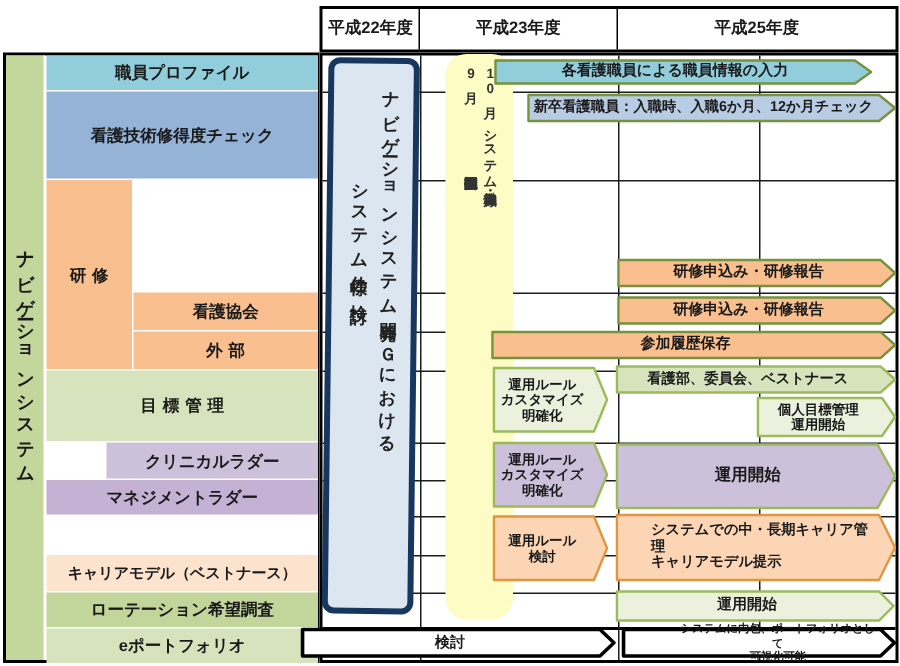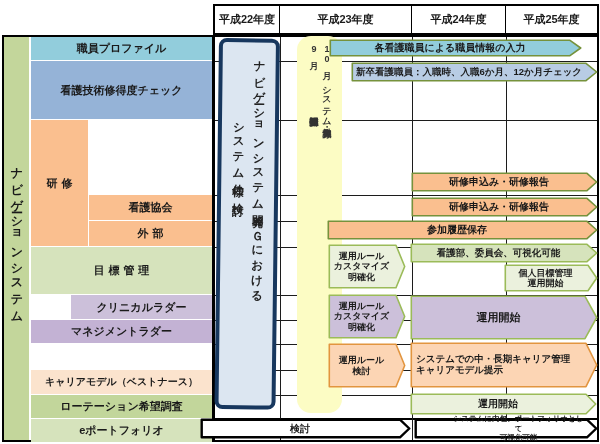--- a/index.html
+++ b/index.html
@@ -46,35 +46,34 @@
          padding:10px 9px 6px 0;color:#222;}
   .wgline2{margin-top:62px;margin-right:5px;}
 
   
   .shape{position:absolute;z-index:4;}
   .slabel{position:absolute;inset:0;display:flex;align-items:center;justify-content:center;
           font-weight:bold;white-space:pre-line;text-align:center;line-height:1.15;padding-right:11px;font-size:10px;}
   .slabel.s95{font-size:9.5px;}
   .slabel.s9{font-size:9px;}
   .slabel.s11{font-size:11px;}
-  .slabel.left{justify-content:flex-start;text-align:left;padding-left:6px;}
+  .slabel.left{justify-content:flex-start;text-align:left;padding-left:24px;}
   .slabel.tiny{font-size:7.5px;line-height:1.25;padding-left:36px;}
   .note-inner{position:absolute;inset:0;padding:4px 10px 2px 6px;display:flex;flex-direction:column;justify-content:flex-start;}
   .note-title{font-weight:bold;font-size:8.5px;white-space:nowrap;}
   .note-sub{font-weight:bold;font-size:6.8px;line-height:1.25;white-space:pre-line;margin-top:2px;}
 </style>
 </head>
 <body>
 
 <div class="stage">
 
   <div class="header">
     <div class="hcell" style="width:65px">平成22年度</div>
     <div class="hcell" style="width:132px">平成23年度</div>
-    <div class="hcell" style="width:94px">平成24年度</div>
     <div class="hcell" style="flex:1">平成25年度</div>
   </div>
 
   <div class="labels">
     <div class="strip" style="background: rgb(195, 214, 155);">
       <span>ナビゲーションシステム</span>
     </div>
 
     <div class="cell" style="top: 0px; height: 23px; background: rgb(146, 205, 220);">
         <span>職員プロファイル</span>
@@ -189,21 +188,21 @@
       </svg>
     <div class="slabel s9">運用ルール
 カスタマイズ
 明確化</div>
   </div>
 
   <div class="shape" style="left:410px;top:243px;width:188px;height:20px">
       <svg width="188" height="20" viewBox="0 0 188 20" style="position: absolute; inset: 0px; display: block;">
         <polygon points="1.3,1.3 177,1.3 186.7,10 177,18.7 1.3,18.7" fill="#d6e3bc" stroke="#9bbb59" stroke-width="1.6" stroke-linejoin="round"></polygon>
       </svg>
-    <div class="slabel s95">看護部、委員会、可視化可能</div>
+    <div class="slabel s95">看護部、委員会、ベストナース</div>
   </div>
 
   <div class="shape" style="left:504px;top:264px;width:94px;height:28px">
       <svg width="94" height="28" viewBox="0 0 94 28" style="position: absolute; inset: 0px; display: block;">
         <polygon points="1.3,1.3 84,1.3 92.7,14 84,26.7 1.3,26.7" fill="#ebf1dd" stroke="#9bbb59" stroke-width="1.6" stroke-linejoin="round"></polygon>
       </svg>
     <div class="slabel s9">個人目標管理
 運用開始</div>
   </div>
 

